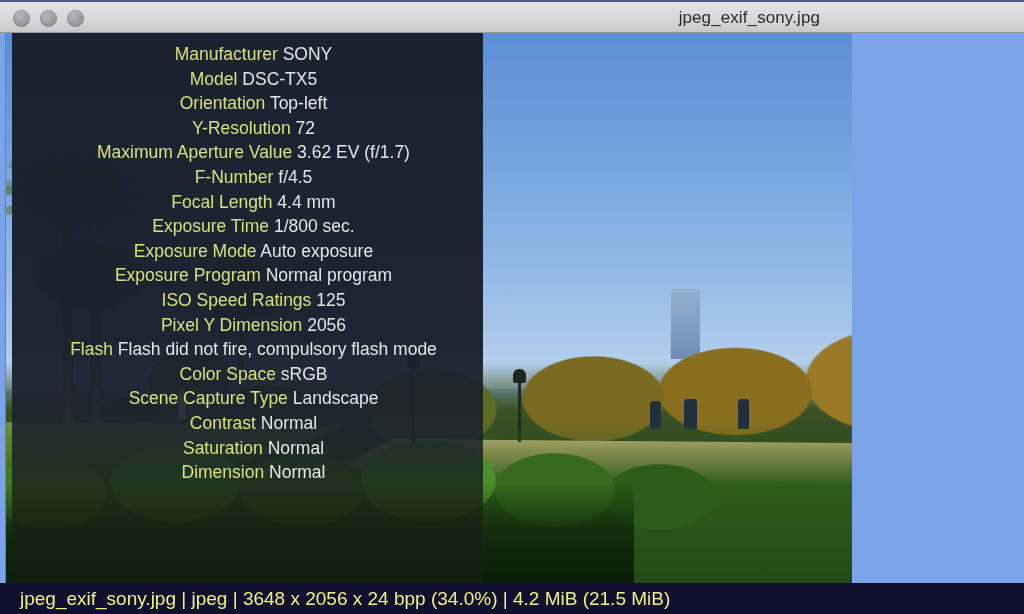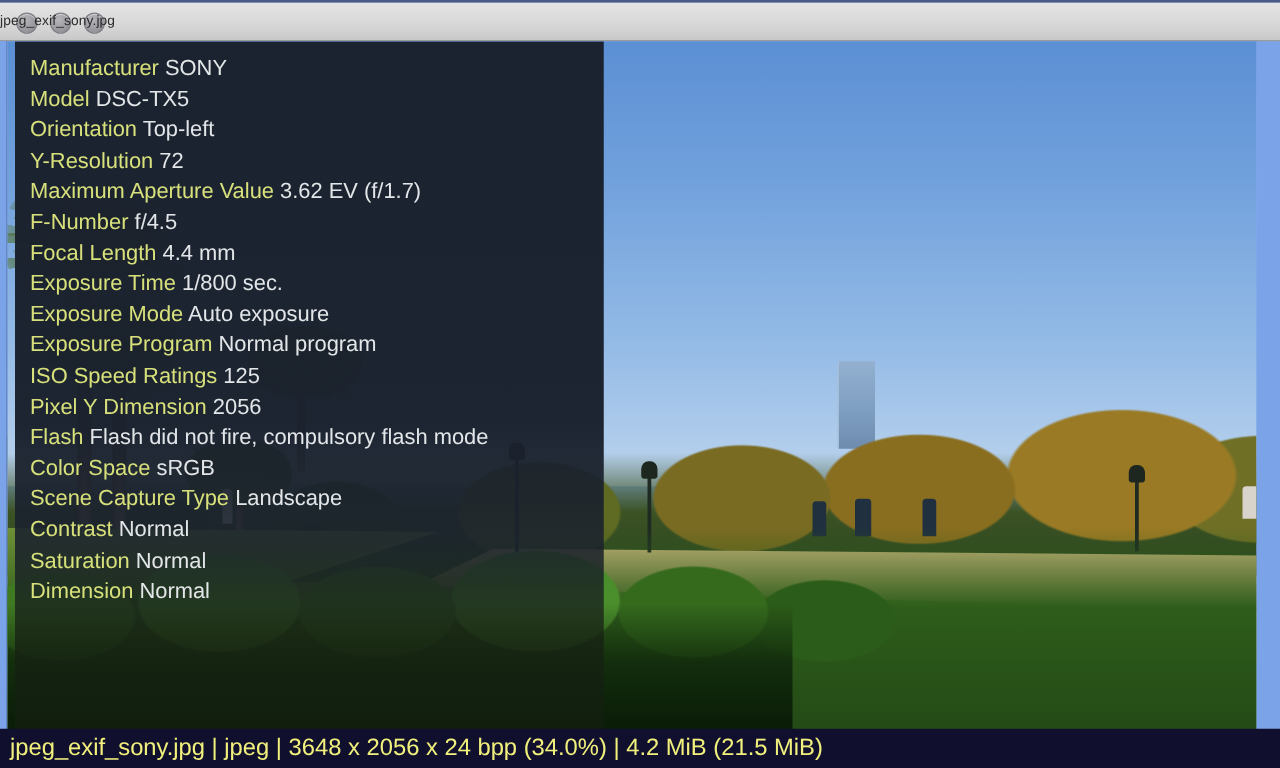--- a/index.html
+++ b/index.html
@@ -44,35 +44,36 @@
     background: radial-gradient(circle at 38% 32%, #b6b6bb 0%, #9b9ba1 55%, #8a8a90 100%);
     border: 1px solid #7f7f86;
     box-shadow: inset 0 1px 0 rgba(255,255,255,.45);
   }
   #window-title {
     position: absolute;
     left: 0; top: 0;
     width: 820px;
     height: 31px;
     line-height: 31px;
-    text-align: left;
-    font-size: 11px;
+    text-align: right;
+    font-size: 17px;
     color: #2b2b2b;
     letter-spacing: .1px;
     white-space: nowrap;
   }
 
   
   #viewport {
     position: absolute;
     left: 0; top: 33px;
-    width: 1005px;
+    width: 852px;
     height: 581px;
     overflow: hidden;
     background: #7aa3e8;
+    text-align: center;
   }
 
   
   #image-frame {
     position: absolute;
     left: 6px; top: 0px;
     width: 1013px;
     height: 556px;
     overflow: hidden;
     background: #8fb3ea;
@@ -228,21 +229,21 @@
   
   #statusbar {
     position: absolute;
     left: 0; bottom: 0;
     width: 1024px;
     height: 31px;
     background: #10102e;
     color: #f2f07c;
     font-size: 19px;
     line-height: 31px;
-    padding-left: 8px;
+    padding-left: 20px;
     white-space: nowrap;
     overflow: hidden;
   }
 </style>
 </head>
 <body>
 
 <div id="app">
 
   <div id="titlebar">

